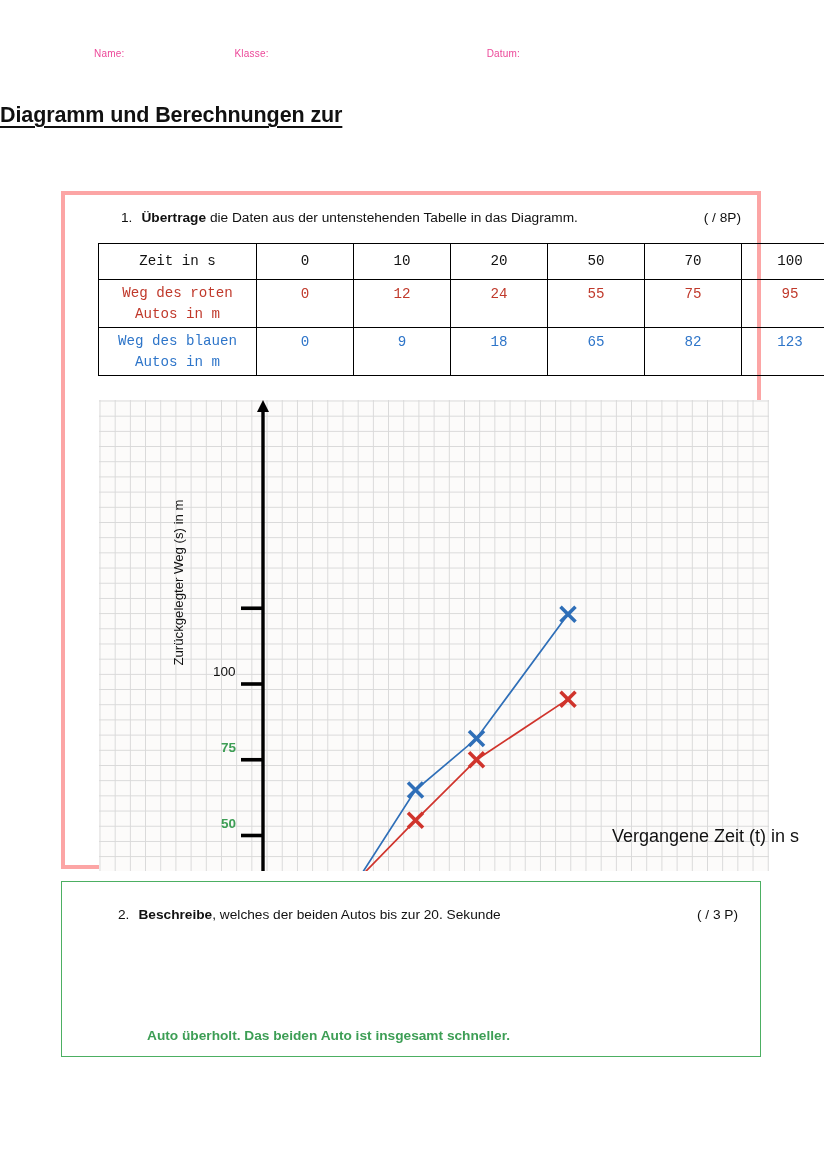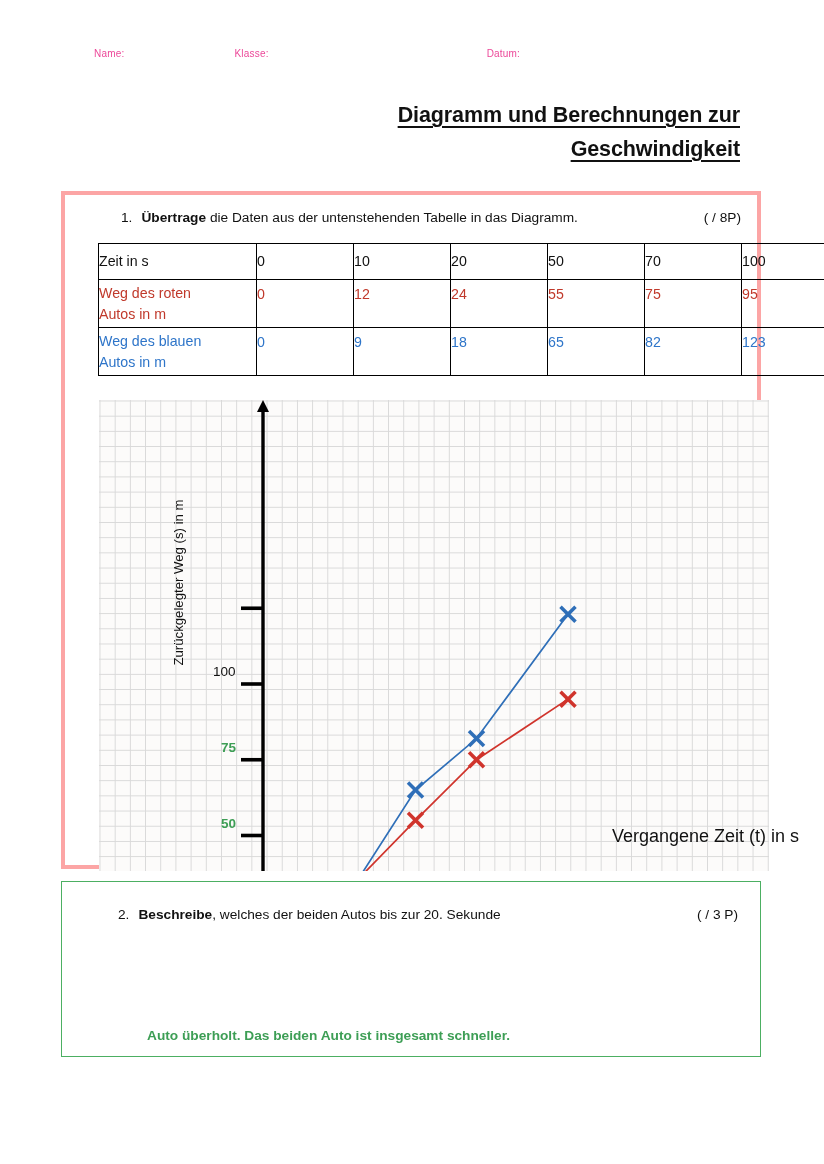--- a/index.html
+++ b/index.html
@@ -22,21 +22,21 @@
     color: #ec4899;
     letter-spacing: .2px;
   }
   .meta-name   { margin-left: 94px; }
   .meta-klasse { margin-left: 110px; }
   .meta-datum  { margin-left: 218px; }
 
   .page-title {
     position: absolute;
     top: 98px; left: 0; width: 740px;
-    text-align: right;
+    text-align: left;
     font-size: 21.5px;
     font-weight: bold;
     line-height: 34px;
     letter-spacing: -.1px;
   }
   .page-title span {
     text-decoration: underline;
     text-underline-offset: 4px;
     text-decoration-thickness: 2px;
   }
@@ -65,23 +65,25 @@
   .tbl {
     position: absolute;
     left: 33px; top: 48px;
     width: 643px;
     border-collapse: collapse;
     font-size: 14.2px;
     table-layout: fixed;
   }
   .tbl td {
     border: 1.6px solid #000;
+    text-align: center;
     padding: 0;
     height: 38px;
     line-height: 19px;
+    font-family: Liberation Mono, monospace;
   }
   .tbl .lbl { width: 158px; }
   .tbl .dat { width: 97px; }
   .tbl tr.r-head td { height: 36px; }
   .tbl tr.r-red td   { color: #c0392b; height: 48px; }
   .tbl tr.r-blue td  { color: #2e75c9; height: 48px; }
   .tbl tr.r-red td.dat, .tbl tr.r-blue td.dat { vertical-align: top; padding-top: 5px; }
   .tbl .lbl.two { line-height: 21px; }
 
   
@@ -154,21 +156,20 @@
 <body>
 
 <div class="meta-row">
   <span class="meta-name">Name:</span>
   <span class="meta-klasse">Klasse:</span>
   <span class="meta-datum">Datum:</span>
 </div>
 
 <div class="page-title">
   <span>Diagramm und Berechnungen zur</span><br>
-  <span>Geschwindigkeit</span>
 </div>
 
 <div class="card1">
 
   <div class="task1-line">
     <span class="num">1.</span><b>Übertrage</b><span> die Daten aus der untenstehenden Tabelle in das Diagramm.</span><span class="pts">(     / 8P)</span>
   </div>
 
   <table class="tbl">
     <tbody>

